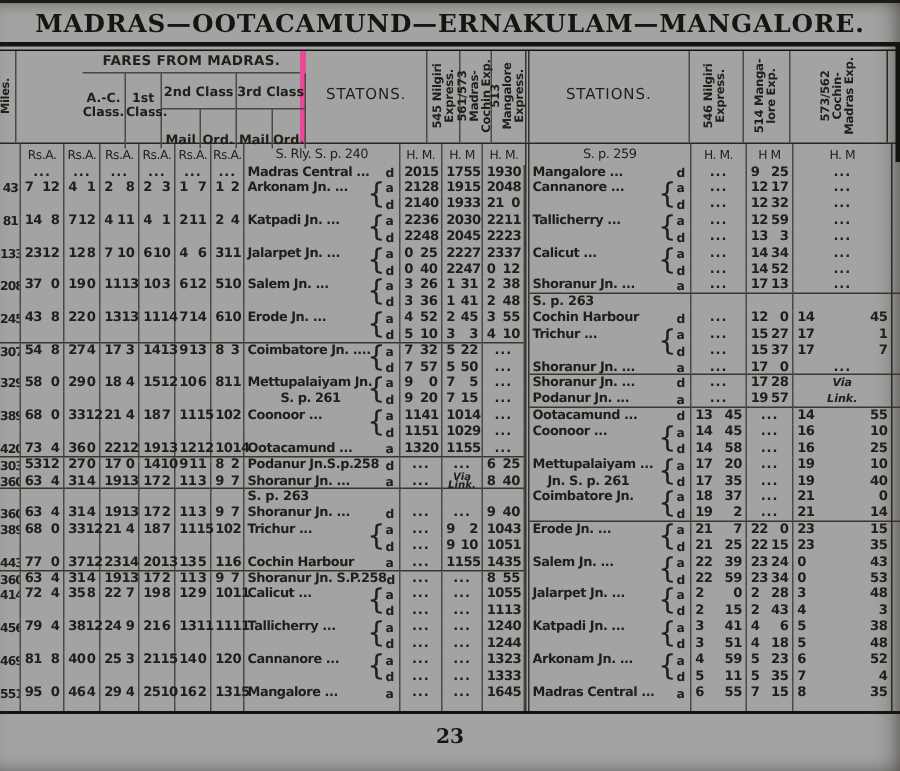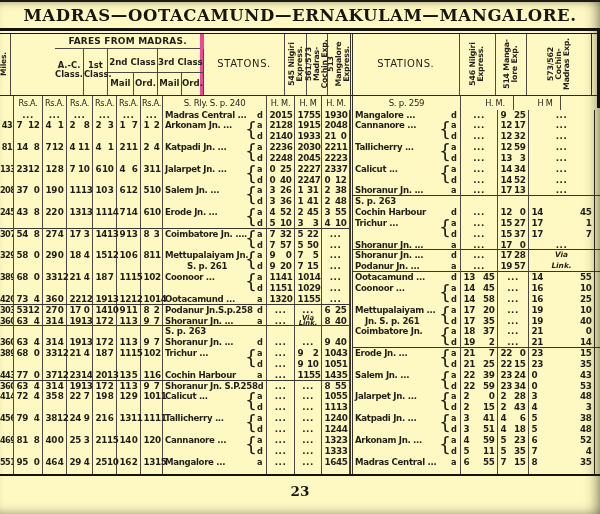--- a/index.html
+++ b/index.html
@@ -4,21 +4,21 @@
 <style>
   * { box-sizing: border-box; margin: 0; padding: 0; }
   html,body { width:600px; height:514px; overflow:hidden; }
   body {
     font-family: "DejaVu Sans", sans-serif;
     background:#cac6be;
     color:#221f1a;
     position:relative;
   }
   #page {
-    width:600px; height:514px; background:#fef9c3; position:relative;
+    width:600px; height:514px; background:#a3a3a3; position:relative;
     box-shadow: inset -10px 0 14px -8px rgba(45,40,32,.6), inset 0 -8px 12px -8px rgba(45,40,32,.4), inset 0 10px 10px -9px rgba(45,40,32,.5);
   }
   .top-rule { height:2px; background:#1c1a15; width:100%; }
   
   #title-band { padding-top:4px; }
   #page-title {
     font-family:"DejaVu Serif", serif; font-weight:bold; font-size:16.5px;
     text-align:center; letter-spacing:.6px; color:#17150f; line-height:20px;
   }
   .rule-heavy { height:2.5px; background:#15130e; margin-top:2px; }
@@ -41,34 +41,34 @@
   .miles-col > span { width:50px; font-size:7.6px; left:40%; }
   .fares-h { width:149px; border-right:4px solid #ec4899; display:flex; flex-direction:column;margin-left:44px; }
   .ft { height:15px; line-height:15px; text-align:center; font-size:9px; font-weight:bold; border-bottom:1px solid #4d4841; letter-spacing:.2px; }
   .cls { flex:1; display:flex; }
   .cl { border-right:1px solid #4d4841; text-align:center; font-size:8.4px; font-weight:bold; line-height:9.5px; padding-top:12px; white-space:pre-line; }
   .w29{width:29px} .w24{width:24px} .w50{width:50px} .w46{width:46px}
   .cl2 { display:flex; flex-direction:column; }
   .cl2:first-of-type { border-right:1px solid #4d4841; }
   .cl2t { height:24px; line-height:26px; text-align:center; font-size:8.6px; font-weight:bold; border-bottom:1px solid #4d4841; border-right:1px solid #4d4841;}
   .cl2s { flex:1; display:flex; }
-  .cl2s div { text-align:center; font-size:8.6px; font-weight:bold; padding-top:5px; border-right:1px solid #4d4841; }
+  .cl2s div { text-align:center; font-size:8.6px; font-weight:bold; padding-top:16px; border-right:1px solid #4d4841; }
   .cl2s div:last-child { }
   .w26{width:26px} .w24e{width:24px} .w22e{width:22px}
   .st-h { text-align:center; font-size:10px; font-weight:normal; letter-spacing:.6px; padding-top:24px; border-right:1px solid #4d4841; }
   .st-h.l { width:104px; }
   .st-h.r { width:108px; }
   .vh28{width:28px} .vh27{width:27px} .vh28b{width:28px; border-right:none;}
   .vh37{width:37px} .vh31{width:31px} .vh66{width:66px; border-right:1.5px solid #2a2722;}
   .tail8{ width:8px; border-right:none; }
   
   #units { display:flex; height:14px; font-weight:normal; }
   #units .half-l, #units .half-r { display:grid; }
   #units .half-l { grid-template-columns:14px 29px 24px 26px 24px 24px 22px 104px 28px 27px 28px; }
-  #units .half-r { grid-template-columns:108px 37px 31px 66px 8px;gap:16px; }
+  #units .half-r { grid-template-columns:108px 37px 31px 66px 8px; }
   #units div.u { border-right:1px solid #4d4841; text-align:center; font-size:8.2px; line-height:14px; letter-spacing:-.3px; overflow:visible; white-space:nowrap; }
   #units div.u.ref { font-size:8.6px; }
   #units div.u.none { border-right:none; }
   #units .half-r div.u:nth-child(4){ border-right:1.5px solid #2a2722; }
   
   #tbody { display:flex; border-bottom:2.5px solid #17140f; }
   .row { display:grid; height:10.85px; position:relative; font-size:8.8px; line-height:10.6px; font-weight:bold; color:#211e19; }
   .row.l { grid-template-columns:14px 29px 24px 26px 24px 24px 22px 104px 28px 27px 28px; }
   .row.r { grid-template-columns:108px 37px 31px 66px 8px; }
   .row.dv { border-bottom:1px solid #3a362f; }

